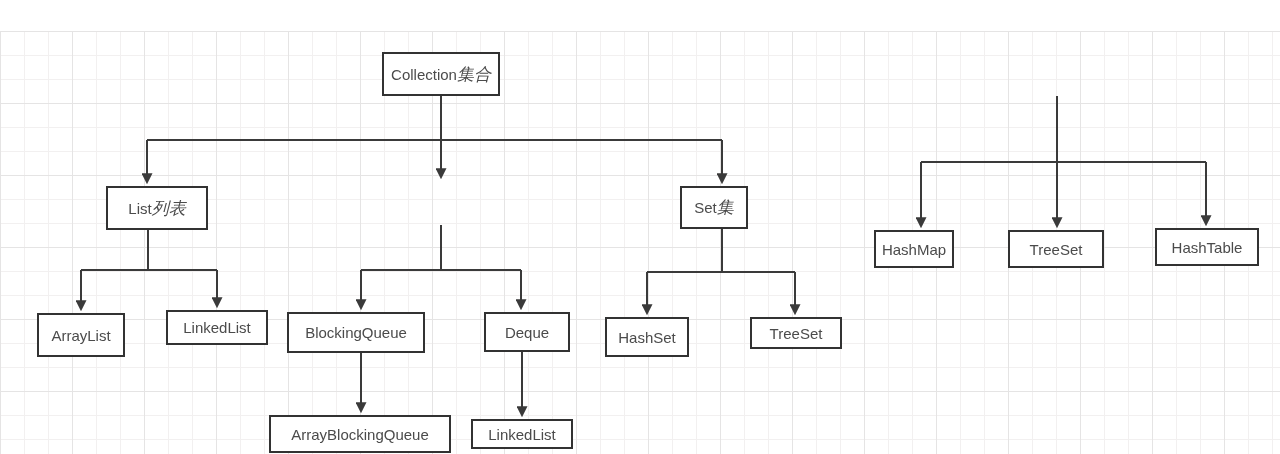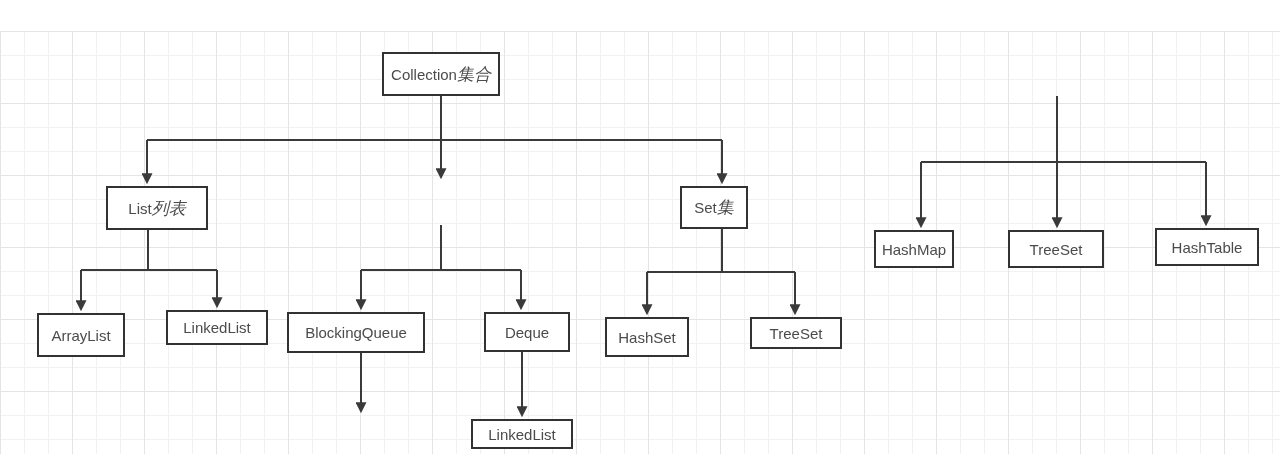--- a/index.html
+++ b/index.html
@@ -116,18 +116,21 @@
   </div>
 
   <div class="node" style="left:1008px;top:230px;width:96px;height:38px">
     <span>TreeSet</span>
   </div>
 
   <div class="node" style="left:1155px;top:228px;width:104px;height:38px">
     <span>HashTable</span>
   </div>
 
+  <div class="node" style="left:269px;top:415px;width:182px;height:38px">
+    <span>ArrayBlockingQueue</span>
+  </div>
 
   <div class="node" style="left:471px;top:419px;width:102px;height:30px">
     <span>LinkedList</span>
   </div>
 
 </div>
 
 </body></html>

